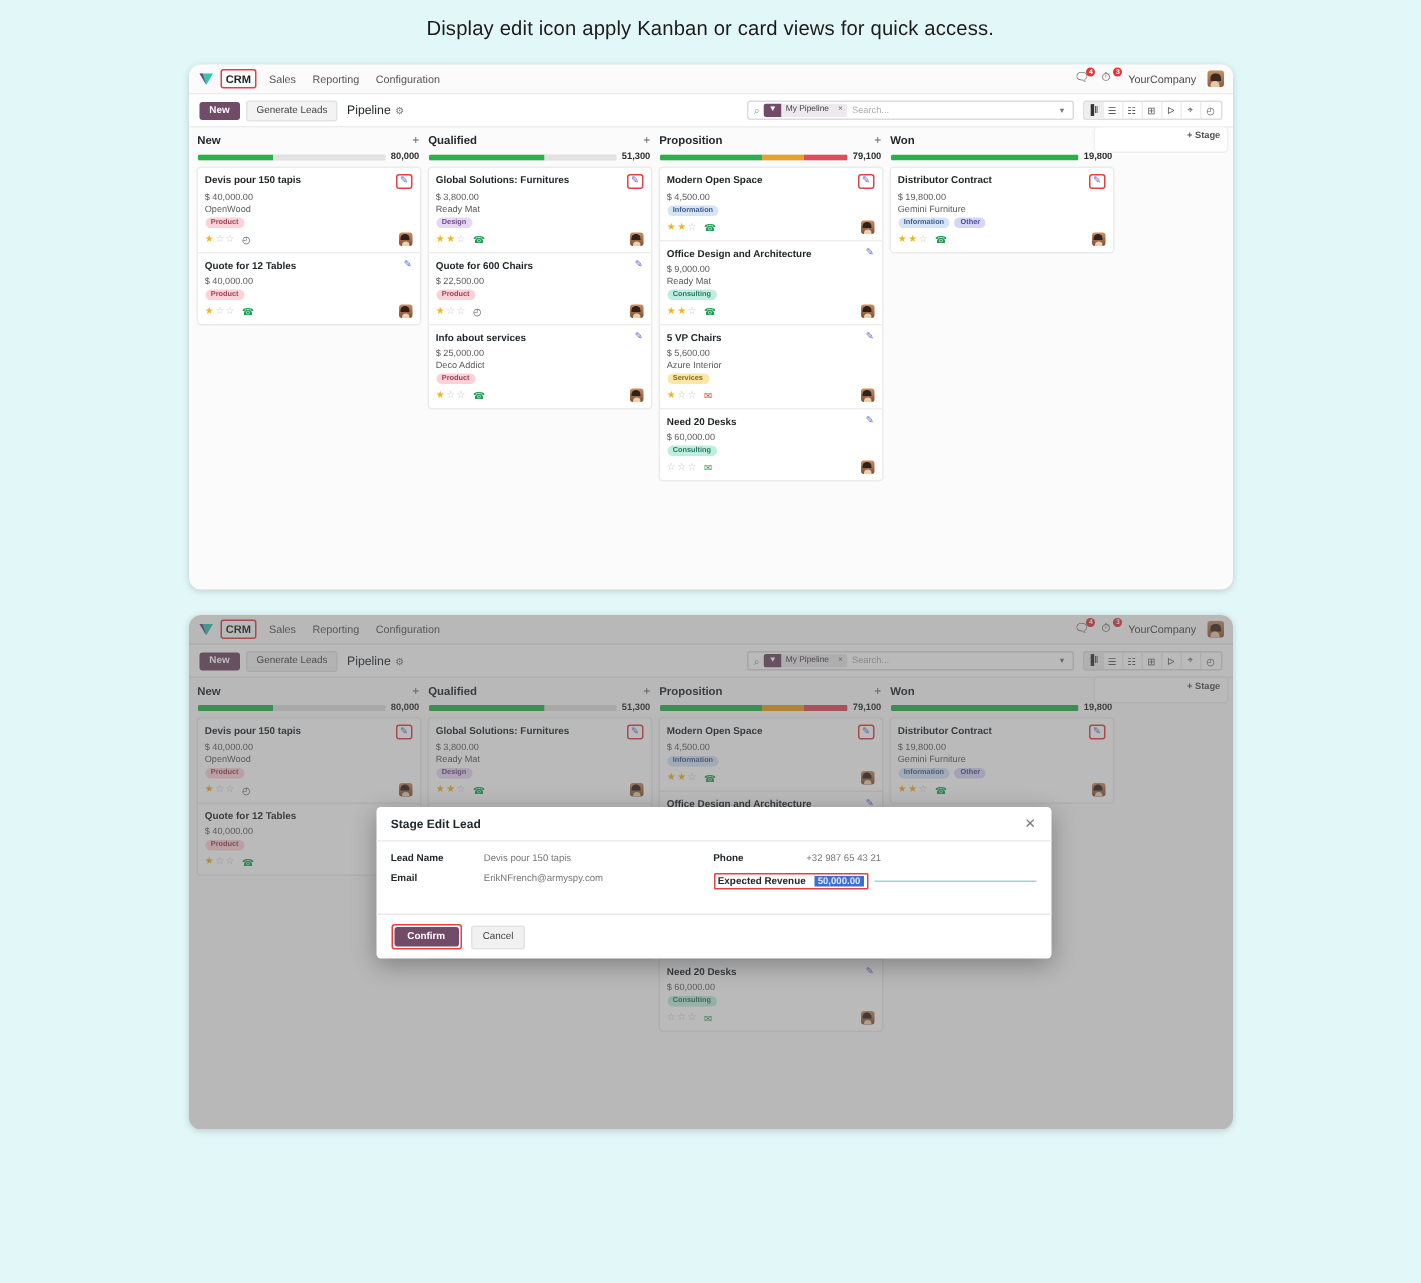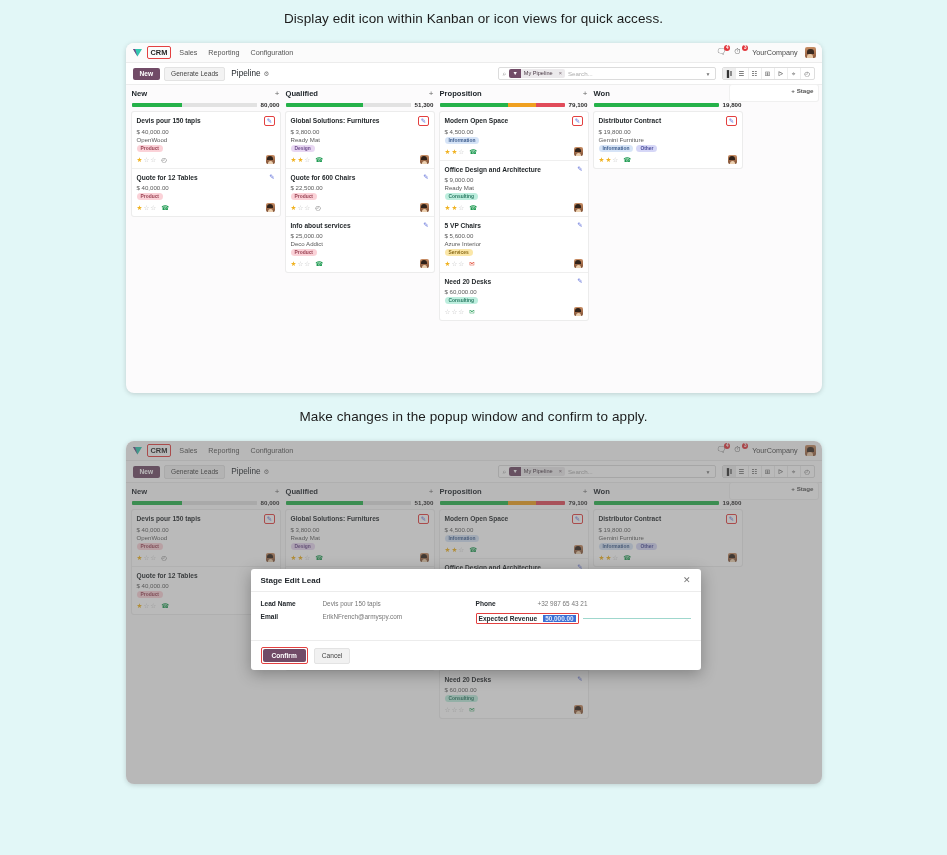--- a/index.html
+++ b/index.html
@@ -212,21 +212,21 @@
   }
   .btn-confirm-wrap { border: 1.3px solid #e34040; border-radius: 2px; padding: 1px; }
   .btn-confirm { background: #714b67; color: #fff; font-size: 6.6px; padding: 3px 9px; border-radius: 2px; font-weight: 600; }
   .btn-cancel { background: #f1f1f1; color: #444; font-size: 6.6px; padding: 3.5px 7px; border-radius: 2px; border: 1px solid #e3e3e3; }
 </style>
 </head>
 <body>
 
 <div class="page">
 
-  <div class="caption" id="caption-1">Display edit icon within Kanban or icon views for quick access.</div>
+  <div class="caption" id="caption-1">Display edit icon apply Kanban or card views for quick access.</div>
 
   <div class="panel tall" id="panel-1">
       <div class="navbar">
         <div class="brand-logo">
           <svg width="11" height="11" viewBox="0 0 11 11">
             <path d="M1 2 L10 2 L5.5 9.5 Z" fill="#31c8b0"></path>
             <path d="M1 2 L5.5 9.5 L3 2 Z" fill="#7c3f86"></path>
           </svg>
         </div>
         <div class="nav-app">CRM</div>
@@ -521,21 +521,20 @@
                 <span class="kc-av"></span>
               </div>
             </div>
           </div>
         </div>
         <div class="stage-ghost"></div>
         <div class="add-stage"><span>+ </span><span>Stage</span></div>
       </div>
     </div>
 
-  <div class="caption" id="caption-2">Make changes in the popup window and confirm to apply.</div>
 
   <div class="panel tall2" id="panel-2">
       <div class="navbar">
         <div class="brand-logo">
           <svg width="11" height="11" viewBox="0 0 11 11">
             <path d="M1 2 L10 2 L5.5 9.5 Z" fill="#31c8b0"></path>
             <path d="M1 2 L5.5 9.5 L3 2 Z" fill="#7c3f86"></path>
           </svg>
         </div>
         <div class="nav-app">CRM</div>

